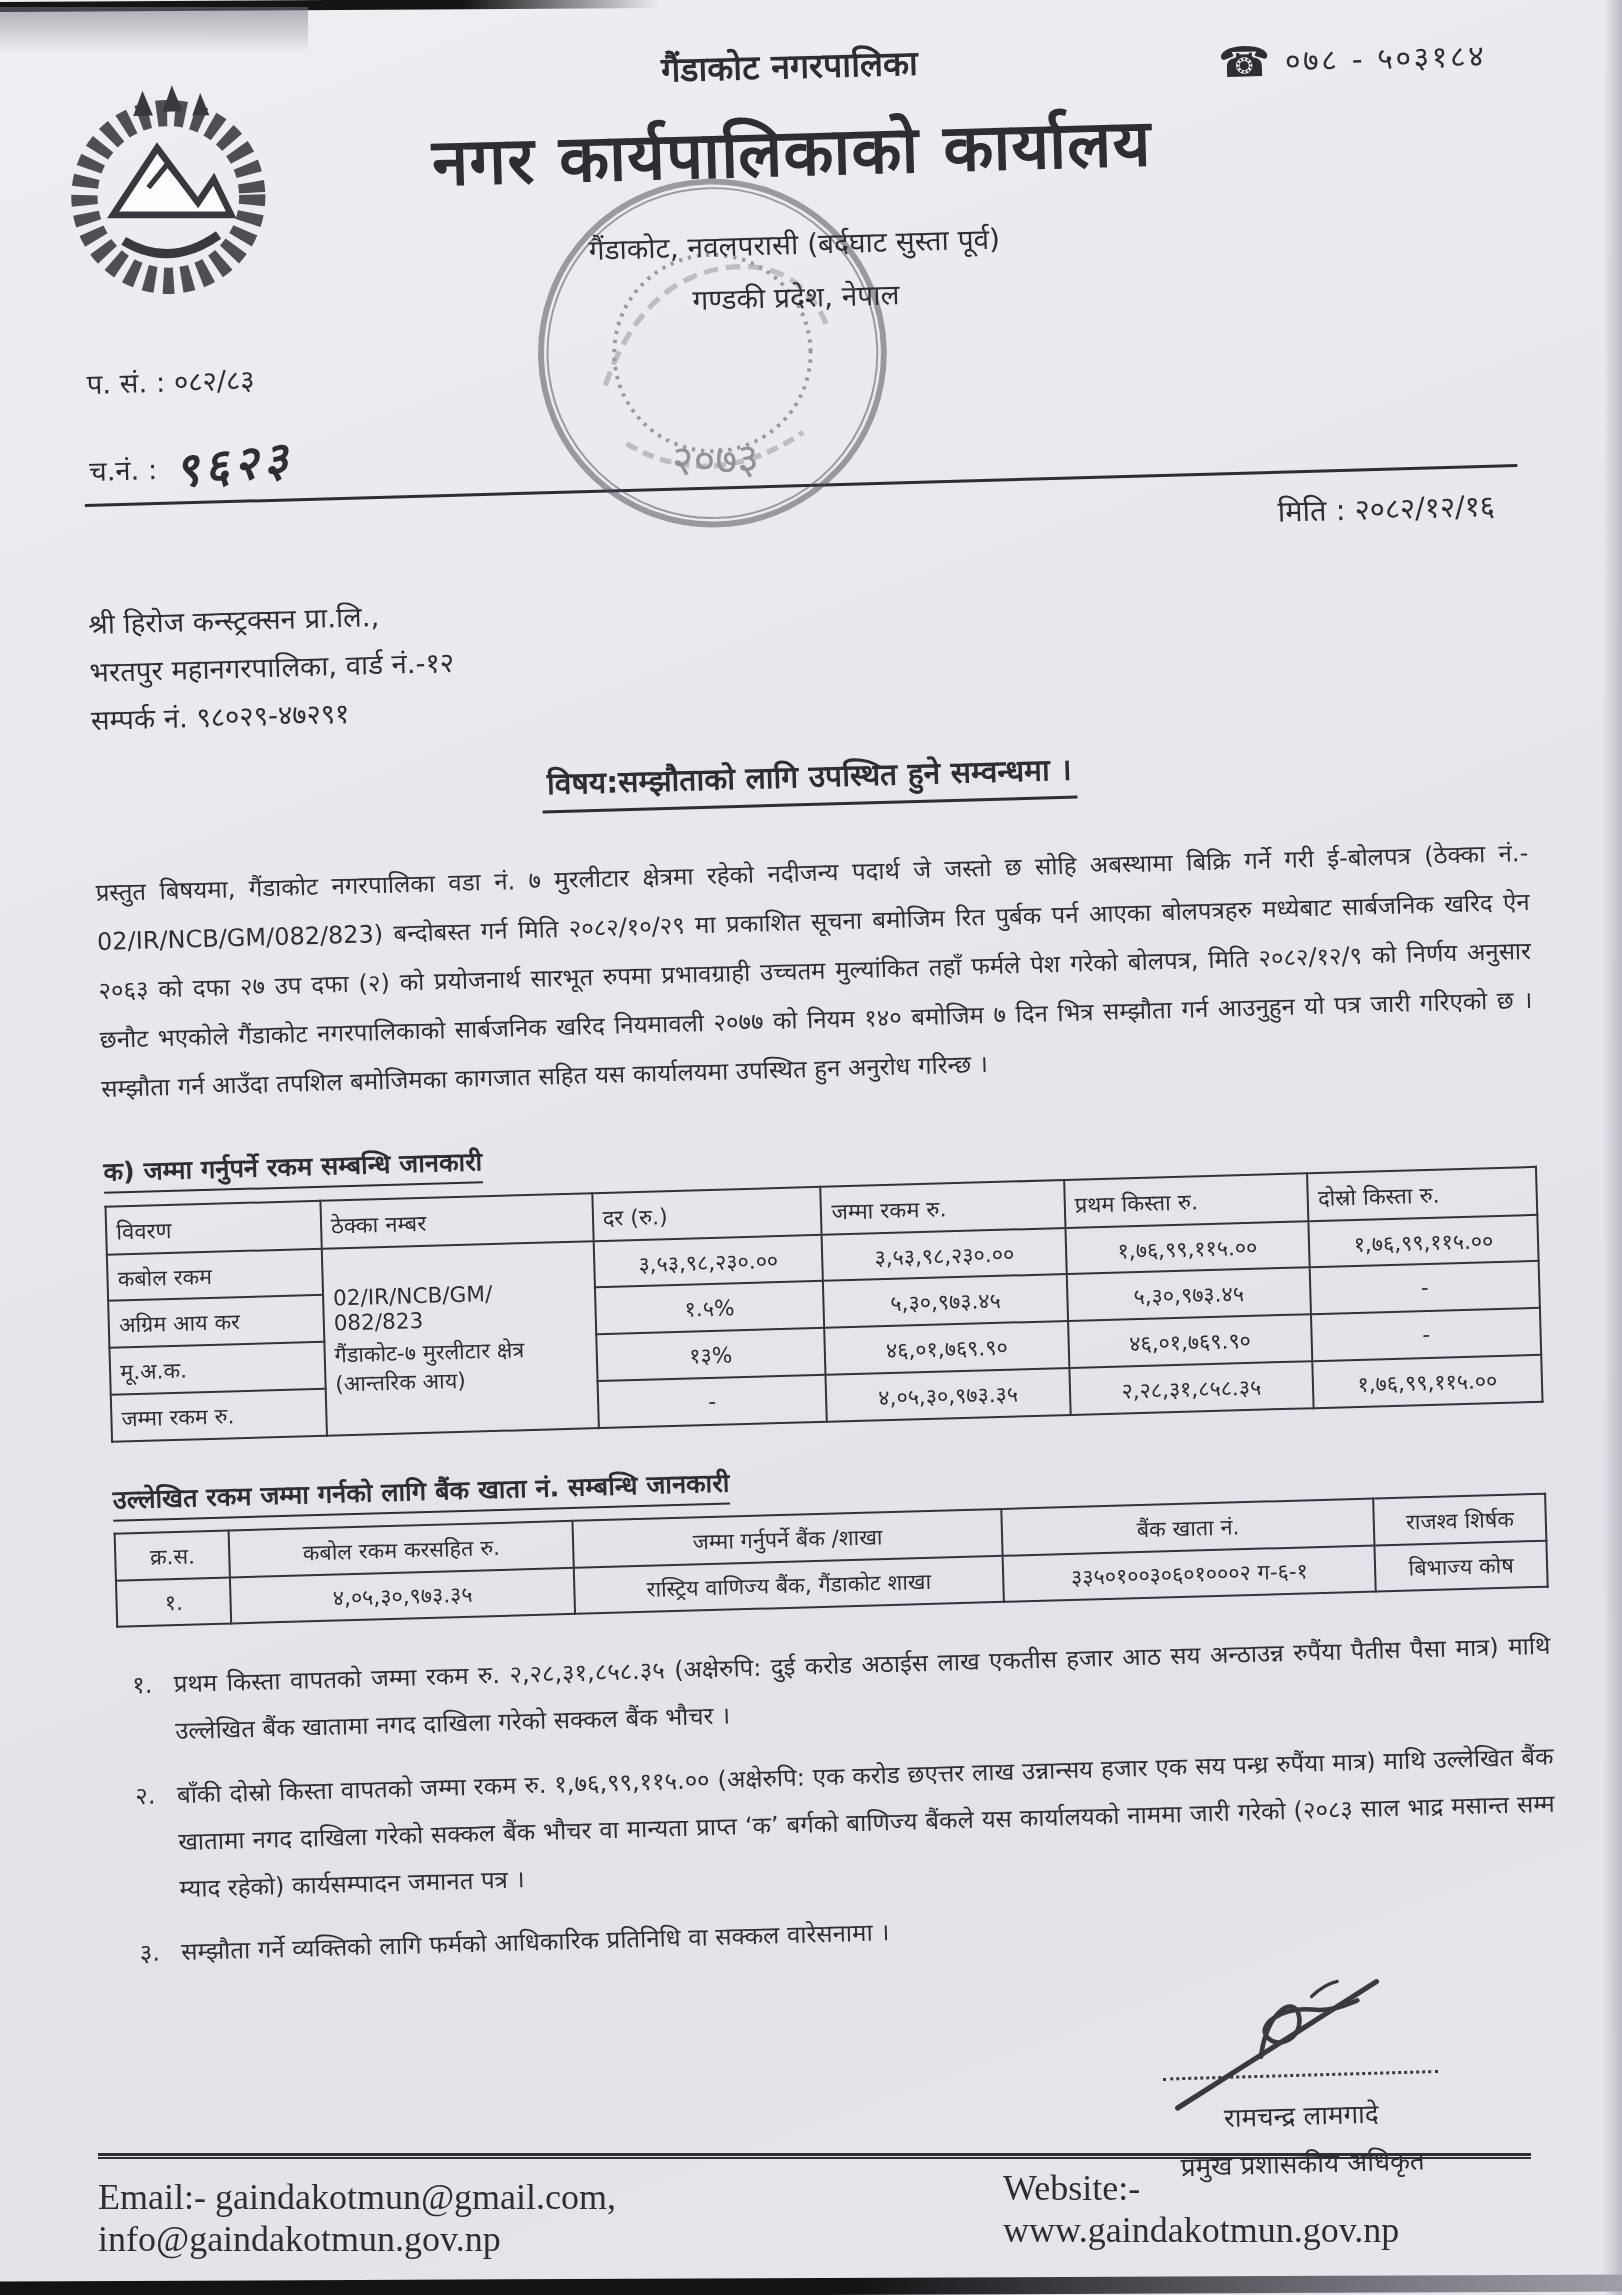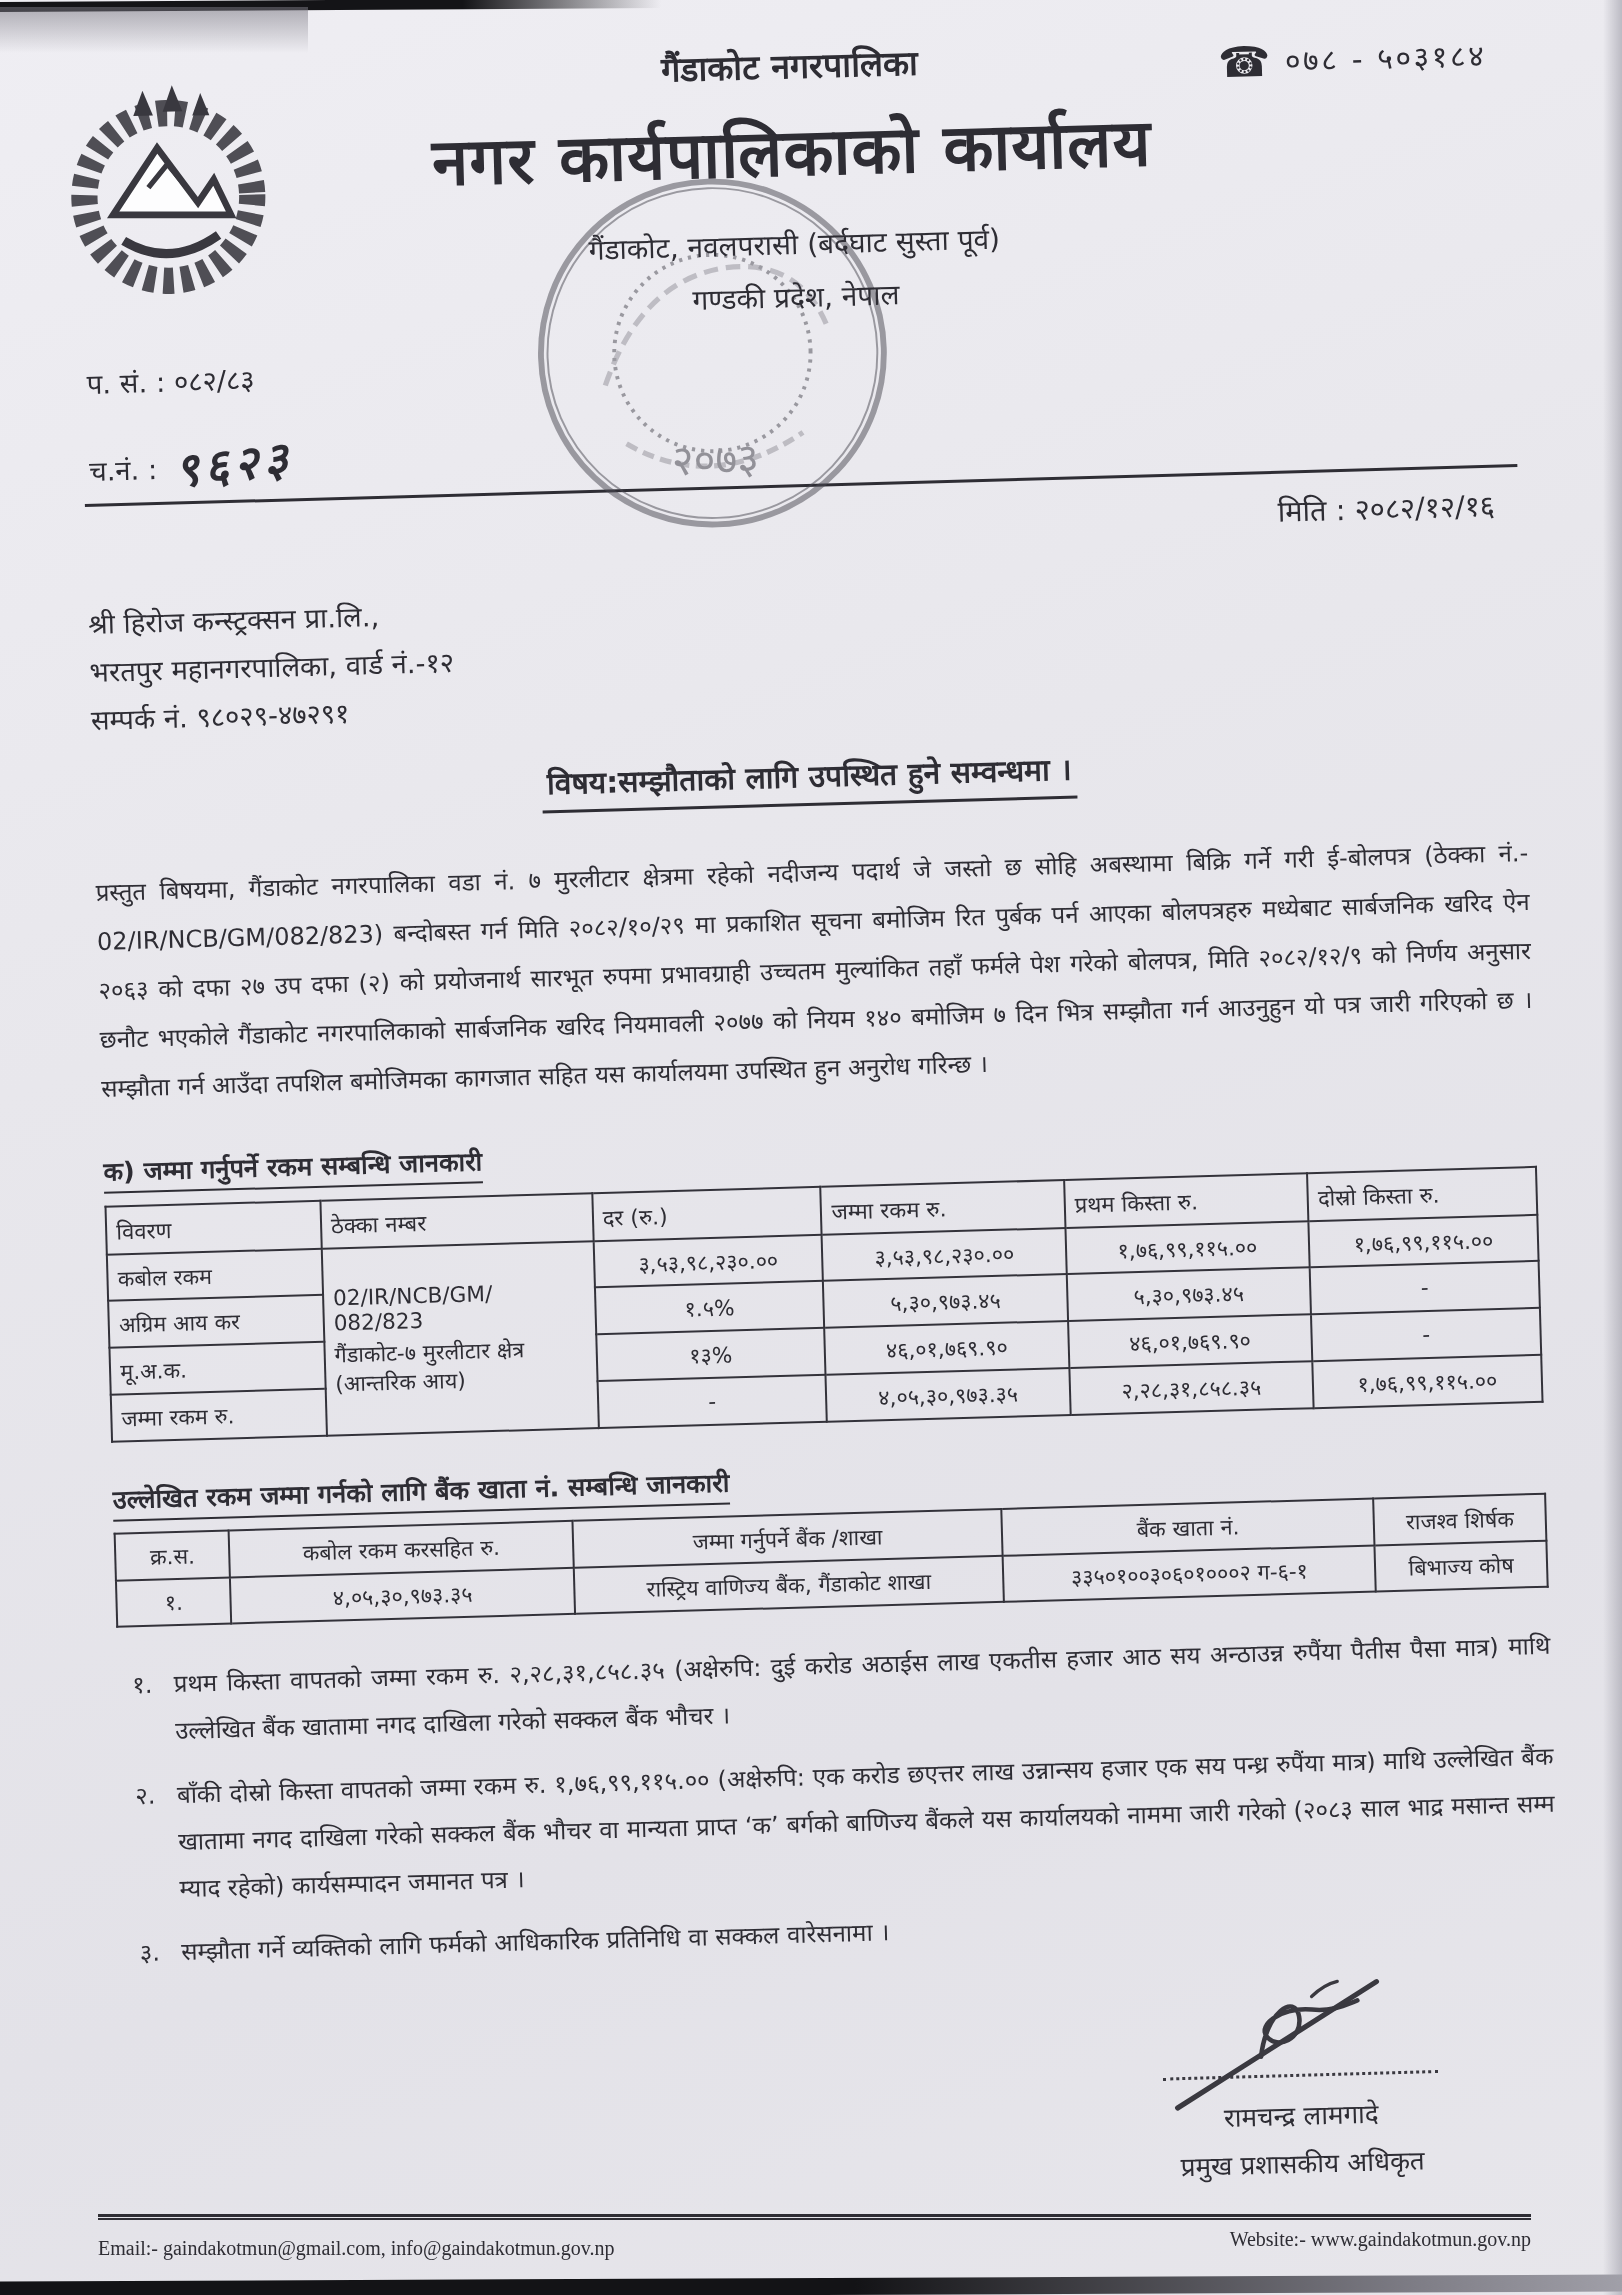--- a/index.html
+++ b/index.html
@@ -83,21 +83,21 @@
   .sig { margin-top:26px; margin-right:79px; float:right; text-align:center; position:relative; width:366px; }
   .sig-scribble { display:block; margin:0 auto; }
   .sig-dots { border-bottom:3.9px dotted #3a3940; width:275px; margin:-34px auto 0 auto; }
   .sig-name { font-size:26px; margin-top:19.6px; }
   .sig-title { font-size:26px; margin-top:11.8px; white-space:nowrap; }
 
   
   .footer { position:absolute; left:98px; right:92px; bottom:35px; }
   .footer-rule { height:5.9px; border-top:3.9px solid #2e2d34; border-bottom:2px solid #2e2d34; }
   .footer-row { display:flex; justify-content:space-between; align-items:baseline; margin-top:17px;
-                font-family:"Liberation Serif", serif; font-size:20px; }
+                font-family:"Liberation Serif", serif; font-size:36px; }
   .footer-row .site { transform:translateY(-9.2px); }
 </style>
 </head>
 <body>
 
 <div class="page">
 
   <div class="artifact-top"></div>
   <div class="artifact-top-shade"></div>
   <div class="artifact-right"></div>

